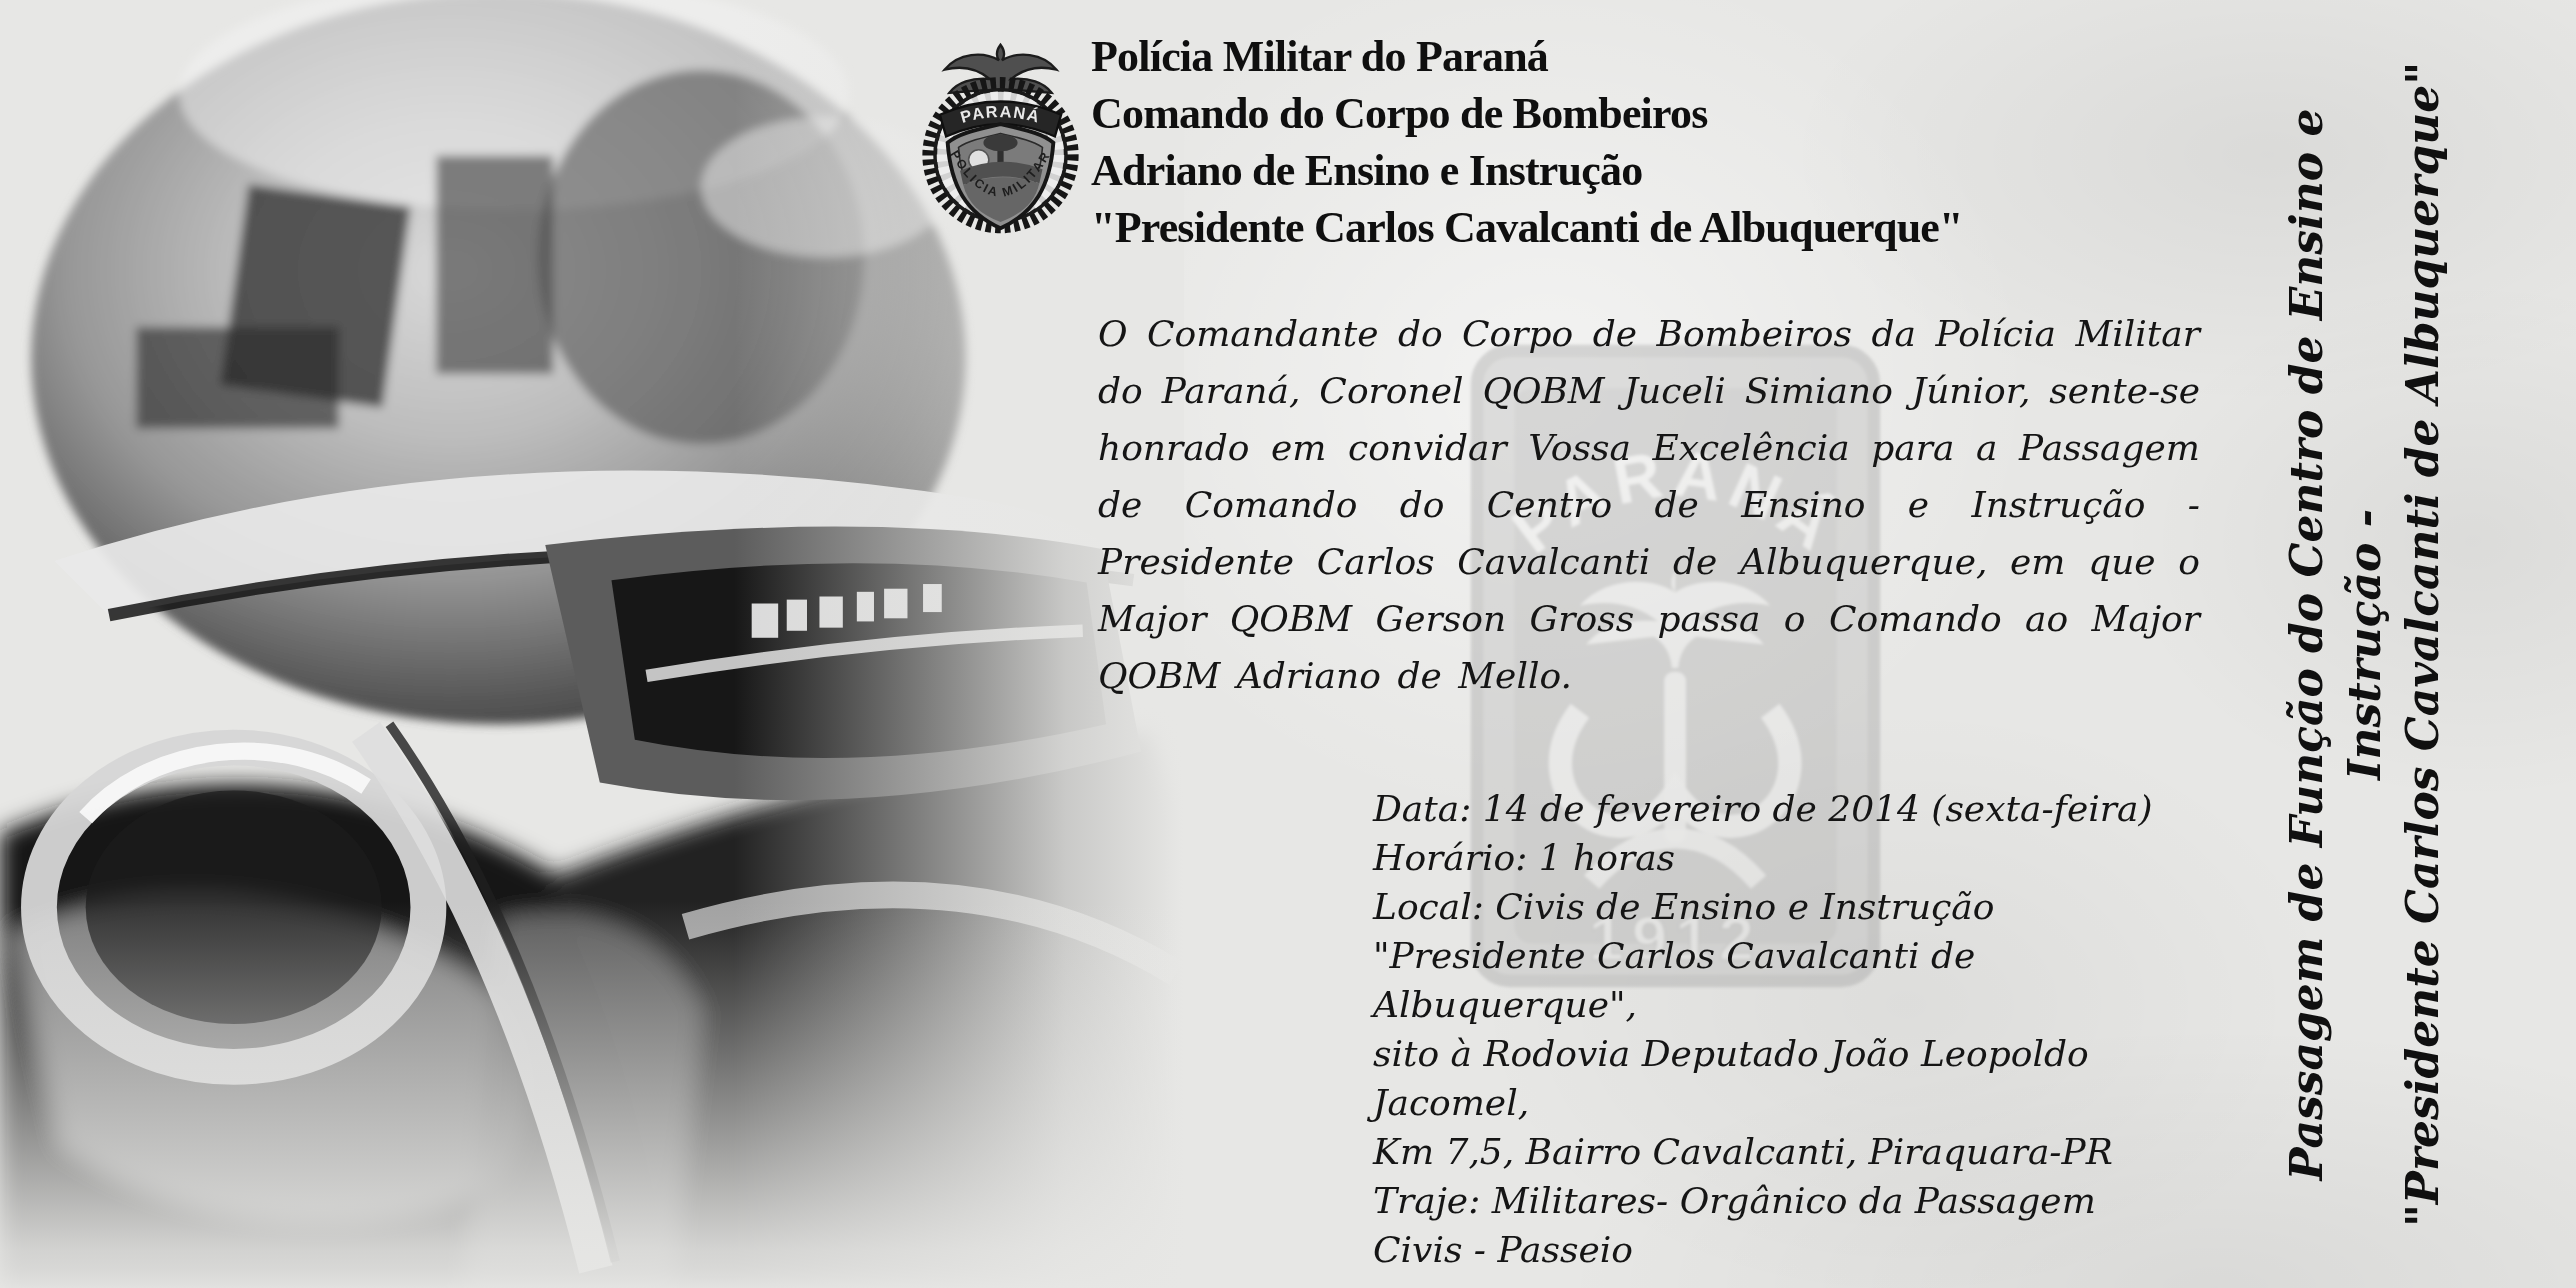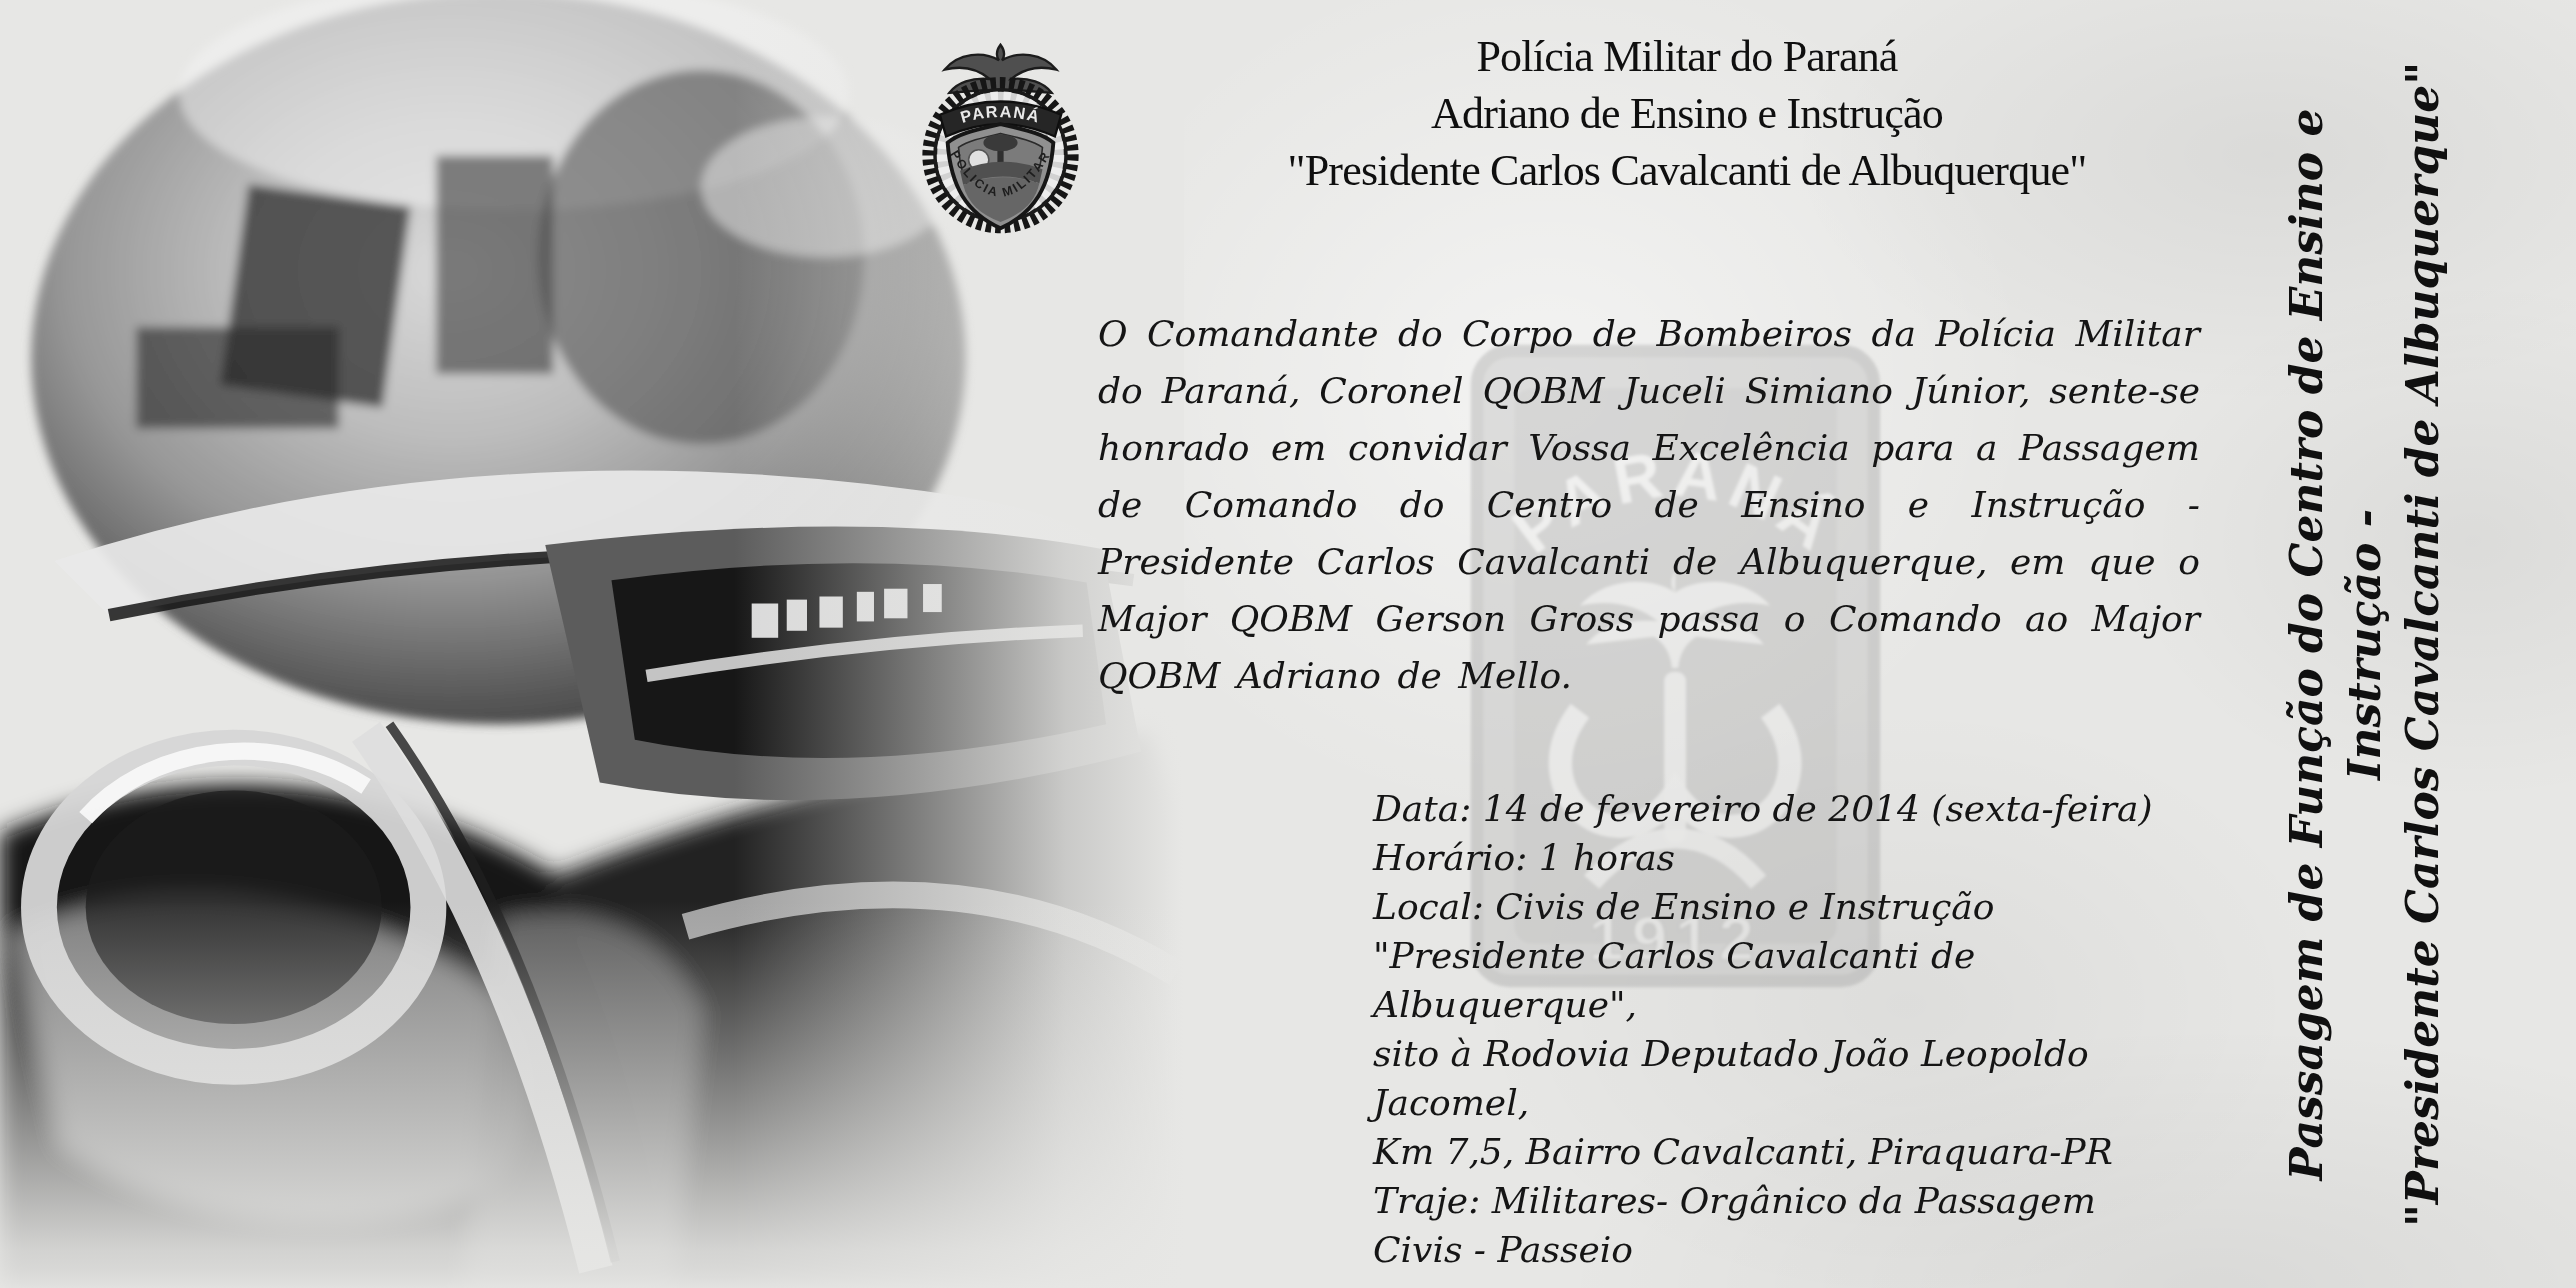--- a/index.html
+++ b/index.html
@@ -13,21 +13,21 @@
       radial-gradient(1013px 405px at 86% 100%, rgba(0,0,0,.06), transparent 65%),
       radial-gradient(701px 623px at 60% 30%, rgba(255,255,255,.5), transparent 70%);
     font-family:"DejaVu Serif","Liberation Serif",serif;
     color:#141414;
   }
   .photo{position:absolute;left:0;top:0;width:1184px;height:1288px;}
   .badge{position:absolute;left:918px;top:37px;width:165px;height:199px;}
   .watermark{position:absolute;left:1463px;top:337px;width:425px;height:658px;opacity:.3;filter:blur(1.6px);}
   .header{
     position:absolute;left:1091px;top:28px;width:1192px;
-    text-align:center;font-weight:normal;font-size:44px;line-height:57px;
+    font-weight:bold;font-size:44px;line-height:57px;
     letter-spacing:-0.8px;color:#0f0f0f;
     font-family:"Liberation Serif","DejaVu Serif",serif;
   }
   .body-text{
     position:absolute;left:1098px;top:305px;width:1102px;
     font-style:italic;font-size:36px;line-height:57px;
     text-align:justify;word-spacing:.14em;color:#151515;
   }
   .details{
     position:absolute;left:1373px;top:784px;width:857px;
@@ -155,20 +155,21 @@
     <ellipse cx="106" cy="136" rx="22" ry="11" fill="#3a3a3a"></ellipse>
     <path d="M54,172 Q106,150 160,170 L156,188 Q106,170 58,190 Z" fill="#505050"></path>
     <path d="M58,190 Q106,172 156,188 C150,214 132,228 106,238 C80,228 64,214 58,190 Z" fill="#666666"></path>
     <text font-family="Liberation Sans, DejaVu Sans, sans-serif" font-weight="bold" font-size="16" fill="#1d1d1d" letter-spacing="3">
       <textPath href="#shieldArc" startOffset="50%" text-anchor="middle">POLICIA MILITAR</textPath>
     </text>
   </svg>
 
   <div class="header">
     <div>Polícia Militar do Paraná</div>
+    <div>Comando do Corpo de Bombeiros</div>
     <div>Adriano de Ensino e Instrução</div>
     <div>"Presidente Carlos Cavalcanti de Albuquerque"</div>
   </div>
 
   <div class="body-text">O Comandante do Corpo de Bombeiros da Polícia Militar do Paraná, Coronel QOBM Juceli Simiano Júnior, sente-se honrado em convidar Vossa Excelência para a Passagem de Comando do Centro de Ensino e Instrução - Presidente Carlos Cavalcanti de Albuquerque, em que o Major QOBM Gerson Gross passa o Comando ao Major QOBM Adriano de Mello.</div>
 
   <div class="details">
     <div>Data: 14 de fevereiro de 2014 (sexta-feira)</div>
     <div>Horário: 1 horas</div>
     <div>Local: Civis de Ensino e Instrução</div>

